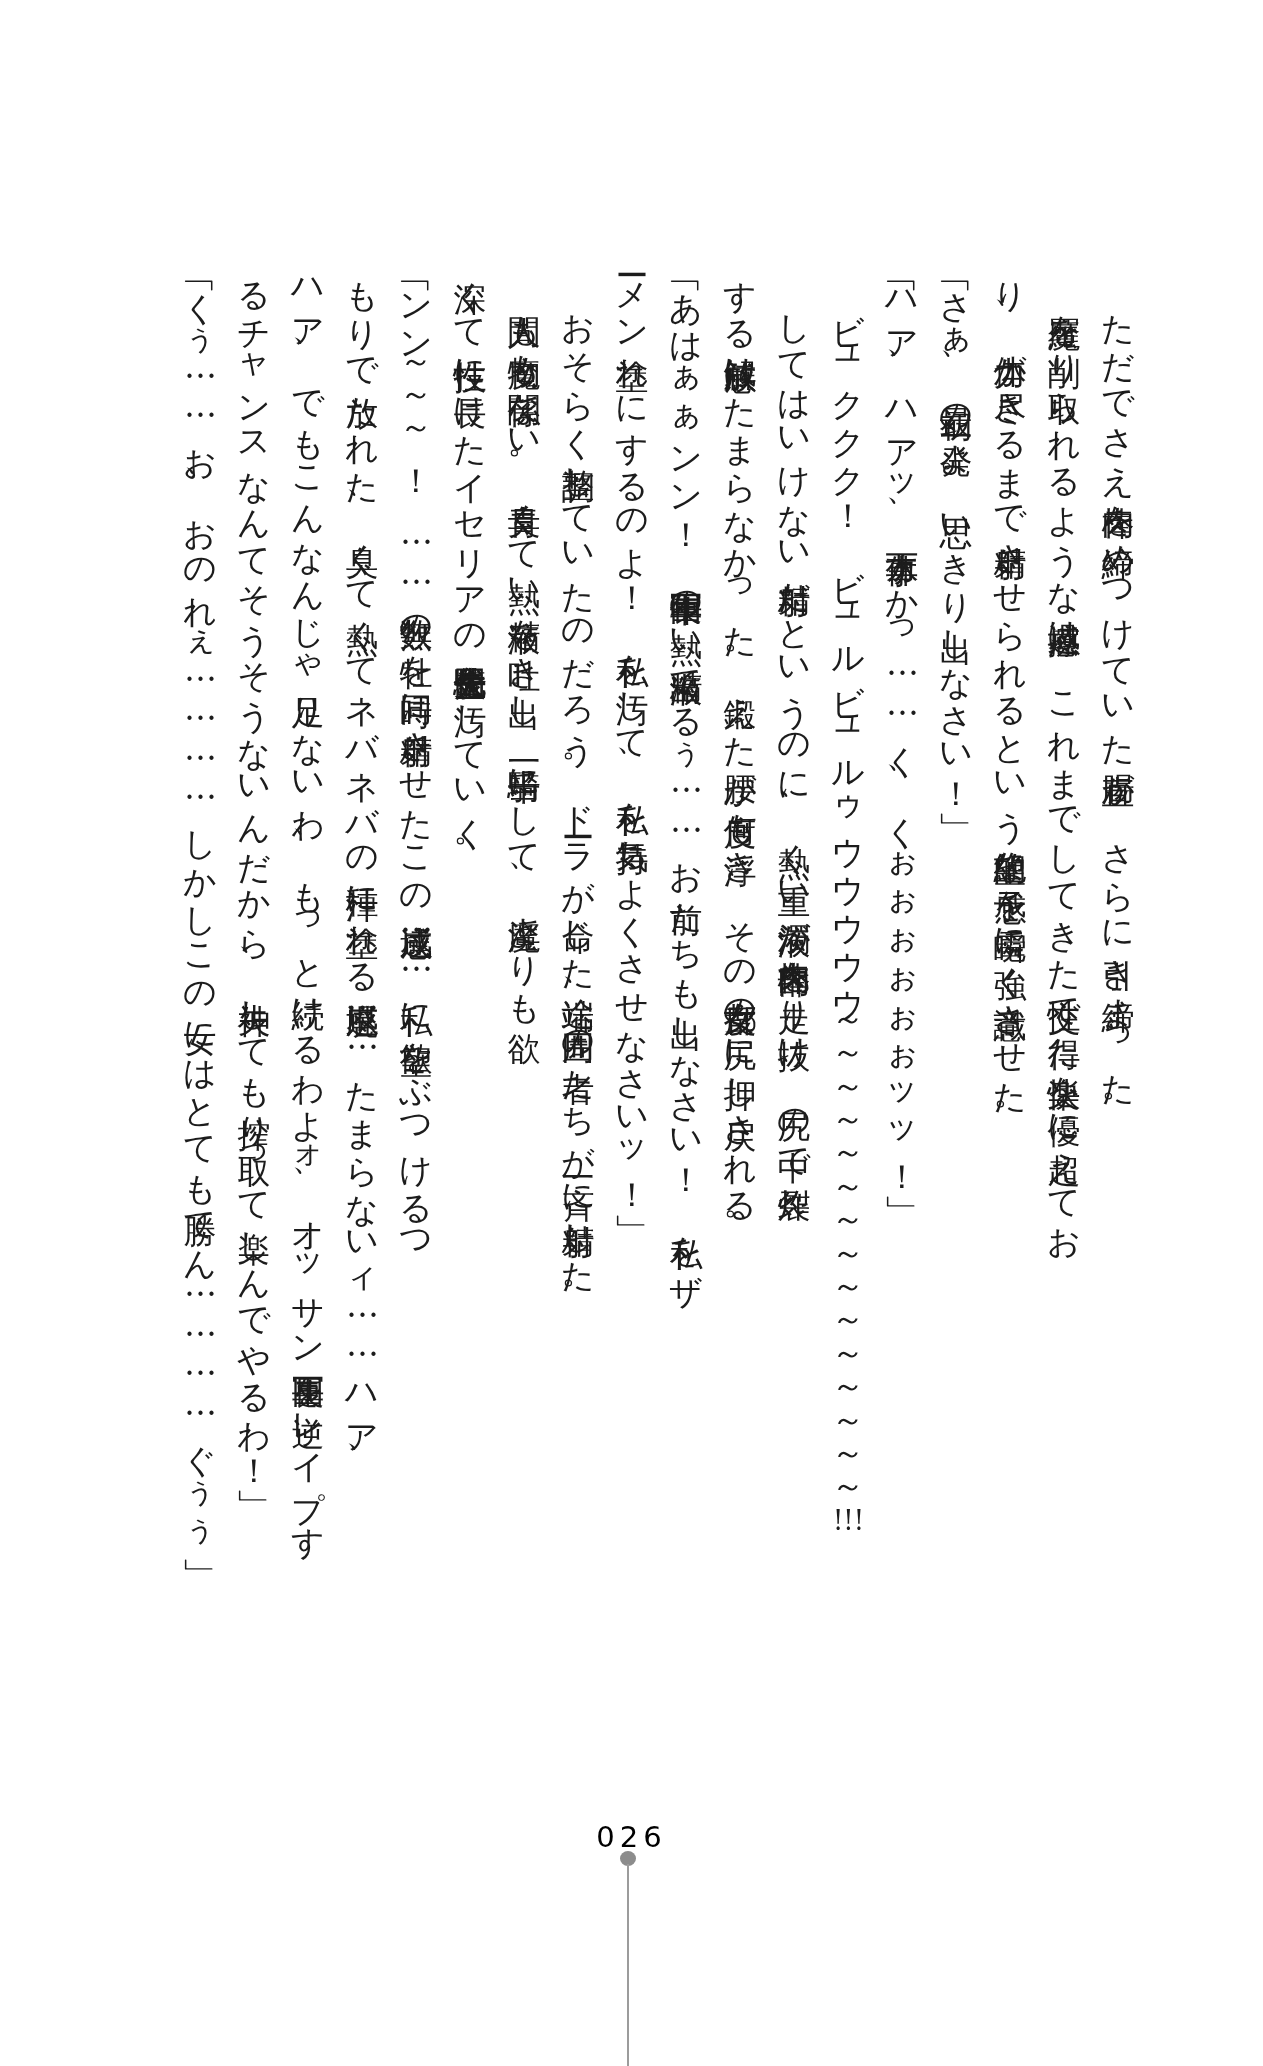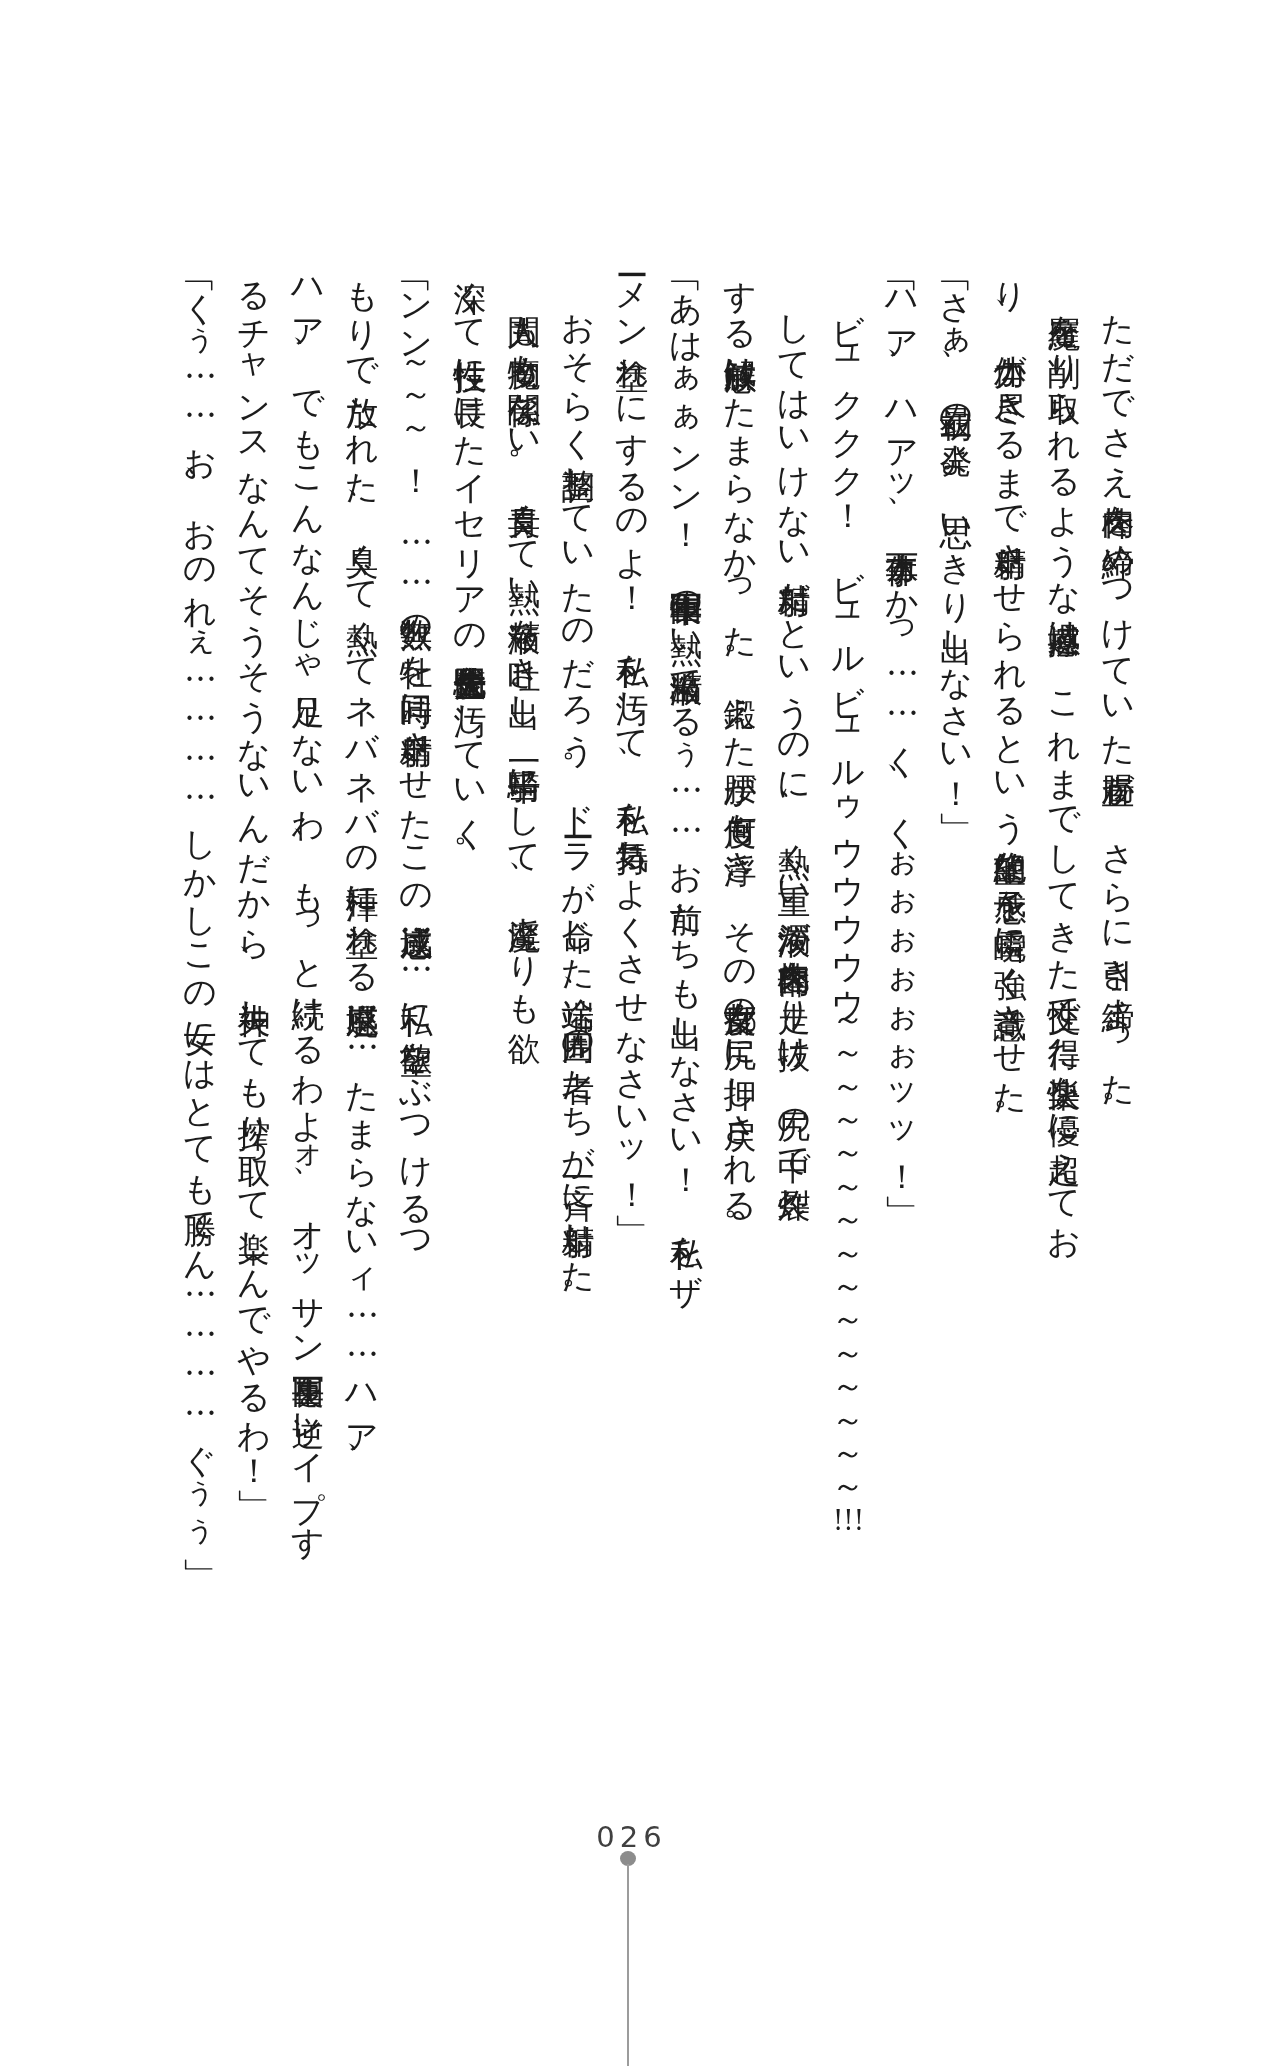--- a/index.html
+++ b/index.html
@@ -39,21 +39,21 @@
   .page-number {
     position: absolute;
     top: 1820px;
     left: 0;
     width: 100%;
     text-align: center;
     font-family: "DejaVu Sans", "Liberation Sans", sans-serif;
     font-size: 29px;
     font-weight: 400;
     letter-spacing: 5px;
-    color: #404040;
+    color: #000000;
   }
   .marker-dot {
     position: absolute;
     left: 620px;
     top: 1851px;
     width: 16px;
     height: 15px;
     border-radius: 50%;
     background: #8c8c8c;
   }

